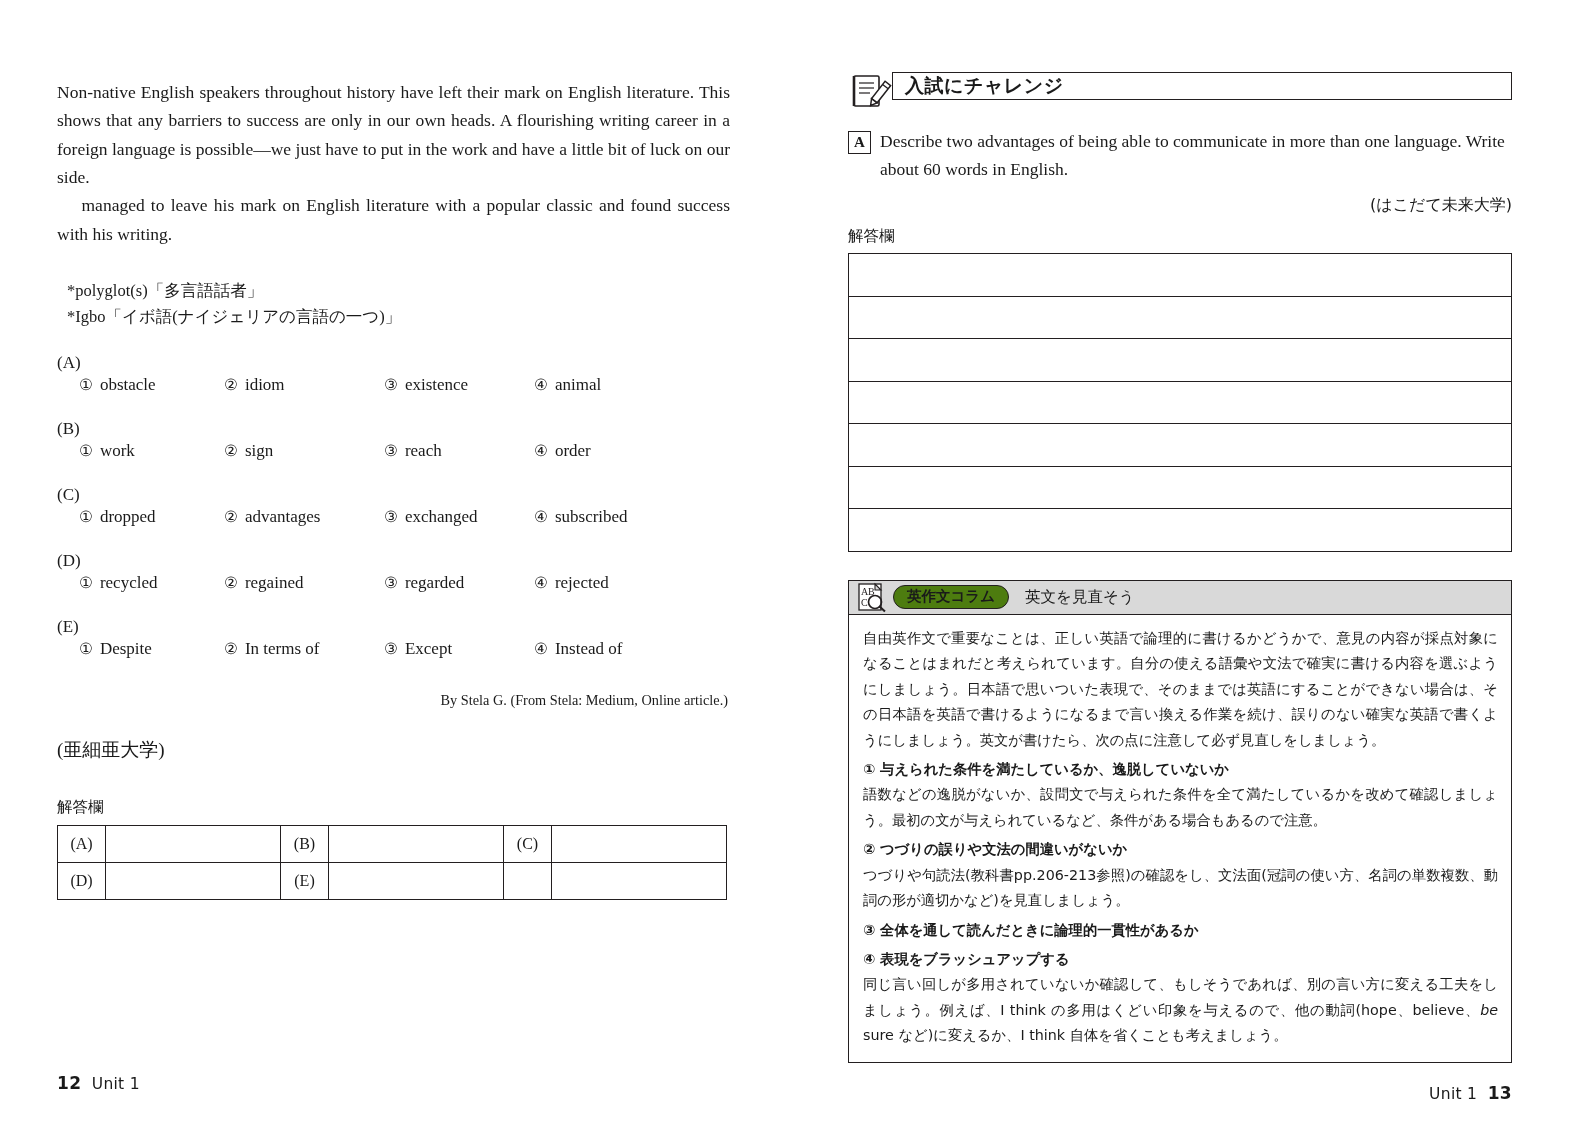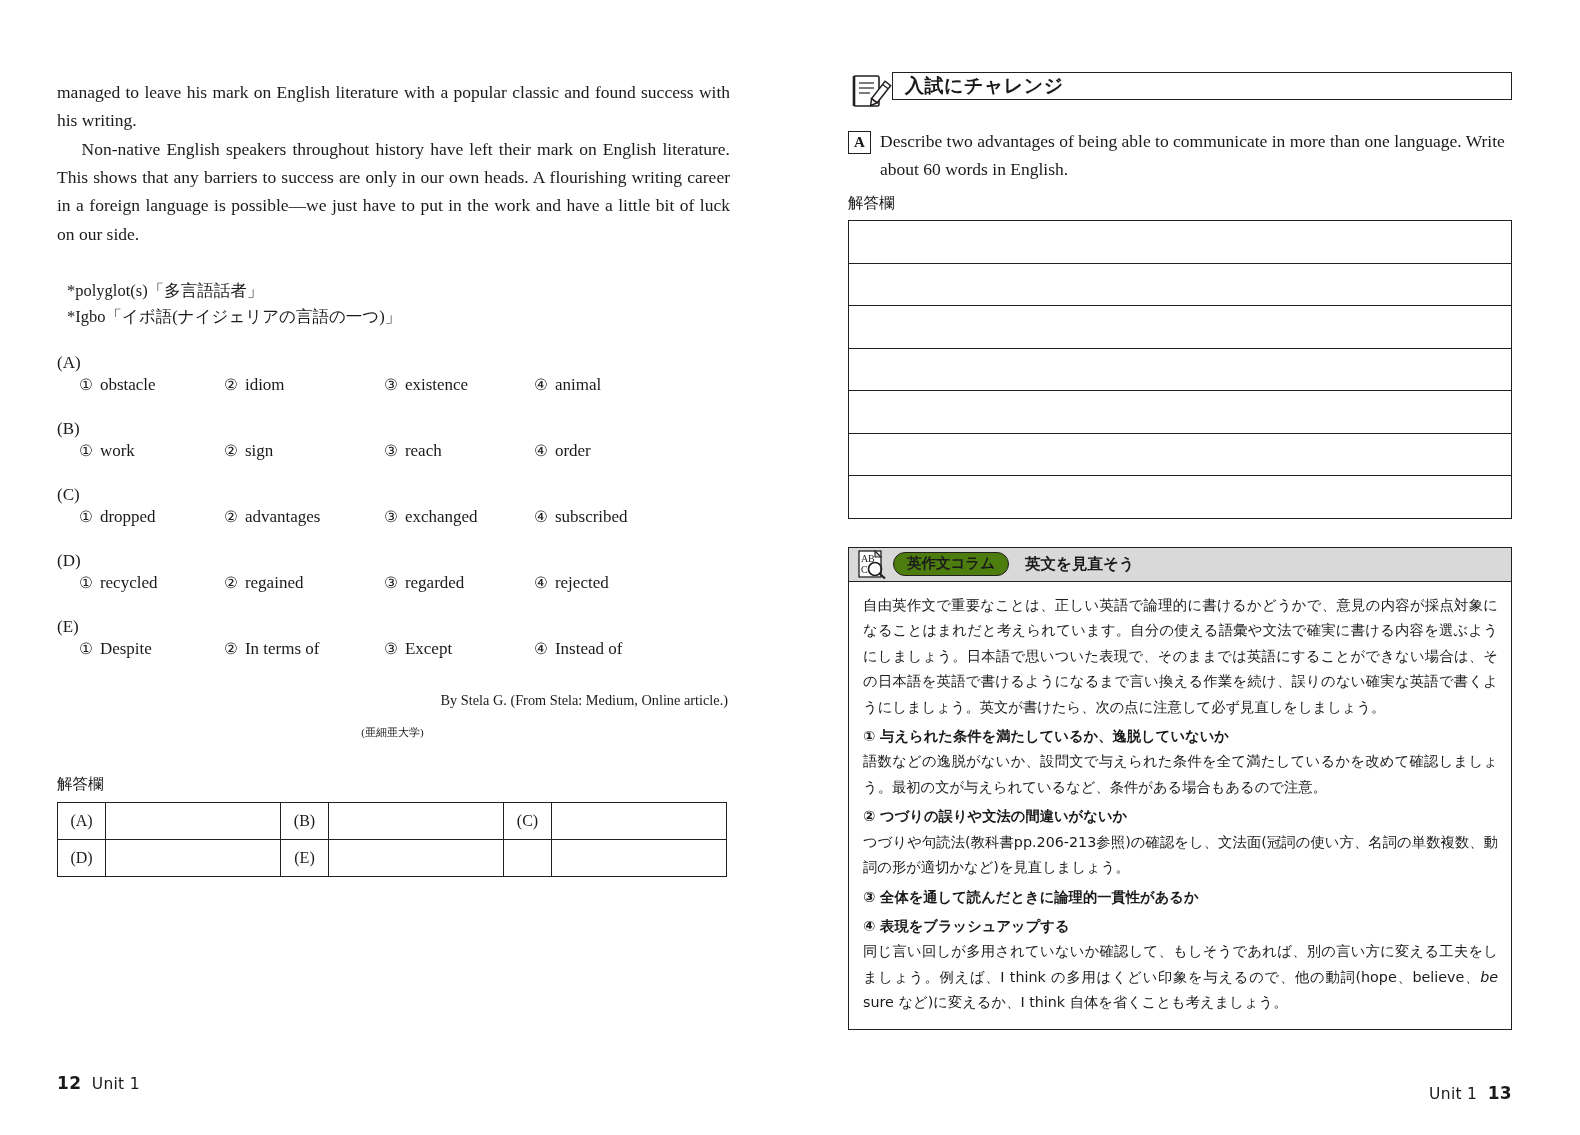--- a/index.html
+++ b/index.html
@@ -86,23 +86,23 @@
   .source {
     margin-top: 30px;
     font-size: 14.3px;
     line-height: 1.55;
     text-align: right;
     padding-left: 26px;
   }
   .source .line1 { text-align: left; padding-left: 26px;}
   .source .line2 { text-align: right; padding-right: 2px;}
   .univ-left {
-    margin-top: 14px;
-    text-align: center;
-    font-size: 11px;
+    margin-top: 26px;
+    text-align: left;
+    font-size: 19px;
     padding-right: 2px;
   }
 
   .ans-label {
     margin-top: 34px;
     font-size: 15.5px;
   }
   table.answer-grid {
     margin-top: 7px;
     border-collapse: collapse;
@@ -217,21 +217,21 @@
     border-radius: 14px;
     padding: 2px 13px 3px;
     font-size: 14.5px;
     font-weight: bold;
     font-family: "DejaVu Sans", sans-serif;
     margin-right: 16px;
     line-height: 1.2;
   }
   .col-head-title {
     font-size: 15.5px;
-    font-weight: bold;
+    font-weight: normal;
     font-family: "DejaVu Sans", sans-serif;
   }
   .column-body {
     padding: 11px 13px 13px 14px;
     font-family: "DejaVu Sans", sans-serif;
     font-size: 14.3px;
     line-height: 1.78;
     text-align: justify;
   }
   .column-body p { margin: 0; }
@@ -262,22 +262,22 @@
   .ital { font-style: italic; }
 </style>
 </head>
 <body>
 
 <div class="page">
 
   <div class="col col-left">
 
     <div class="body-text">
+      <p>Non-native English speakers throughout history have left their mark on English literature. This shows that any barriers to success are only in our own heads. A flourishing writing career in a foreign language is possible—we just have to put in the work and have a little bit of luck on our side.</p>
       <p>managed to leave his mark on English literature with a popular classic and found success with his writing.</p>
-      <p>Non-native English speakers throughout history have left their mark on English literature. This shows that any barriers to success are only in our own heads. A flourishing writing career in a foreign language is possible—we just have to put in the work and have a little bit of luck on our side.</p>
     </div>
 
     <div class="notes">
       <div>*polyglot(s)「多言語話者」</div>
       <div>*Igbo「イボ語(ナイジェリアの言語の一つ)」</div>
     </div>
 
     <div class="qblock">
       <div class="qlabel">(A)</div>
       <div class="choices">
@@ -440,20 +440,21 @@
         </svg>
       </div>
       <div class="challenge-bar">入試にチャレンジ</div>
     </div>
 
     <div class="prompt-row">
       <div class="prompt-badge">A</div>
       <div class="prompt-text">Describe two advantages of being able to communicate in more than one language. Write about 60 words in English.</div>
     </div>
 
+    <div class="univ-right">(はこだて未来大学)</div>
 
     <div class="ans-label-r">解答欄</div>
 
     <div class="write-grid">
       <div class="row"></div>
       <div class="row"></div>
       <div class="row"></div>
       <div class="row"></div>
       <div class="row"></div>
       <div class="row"></div>

